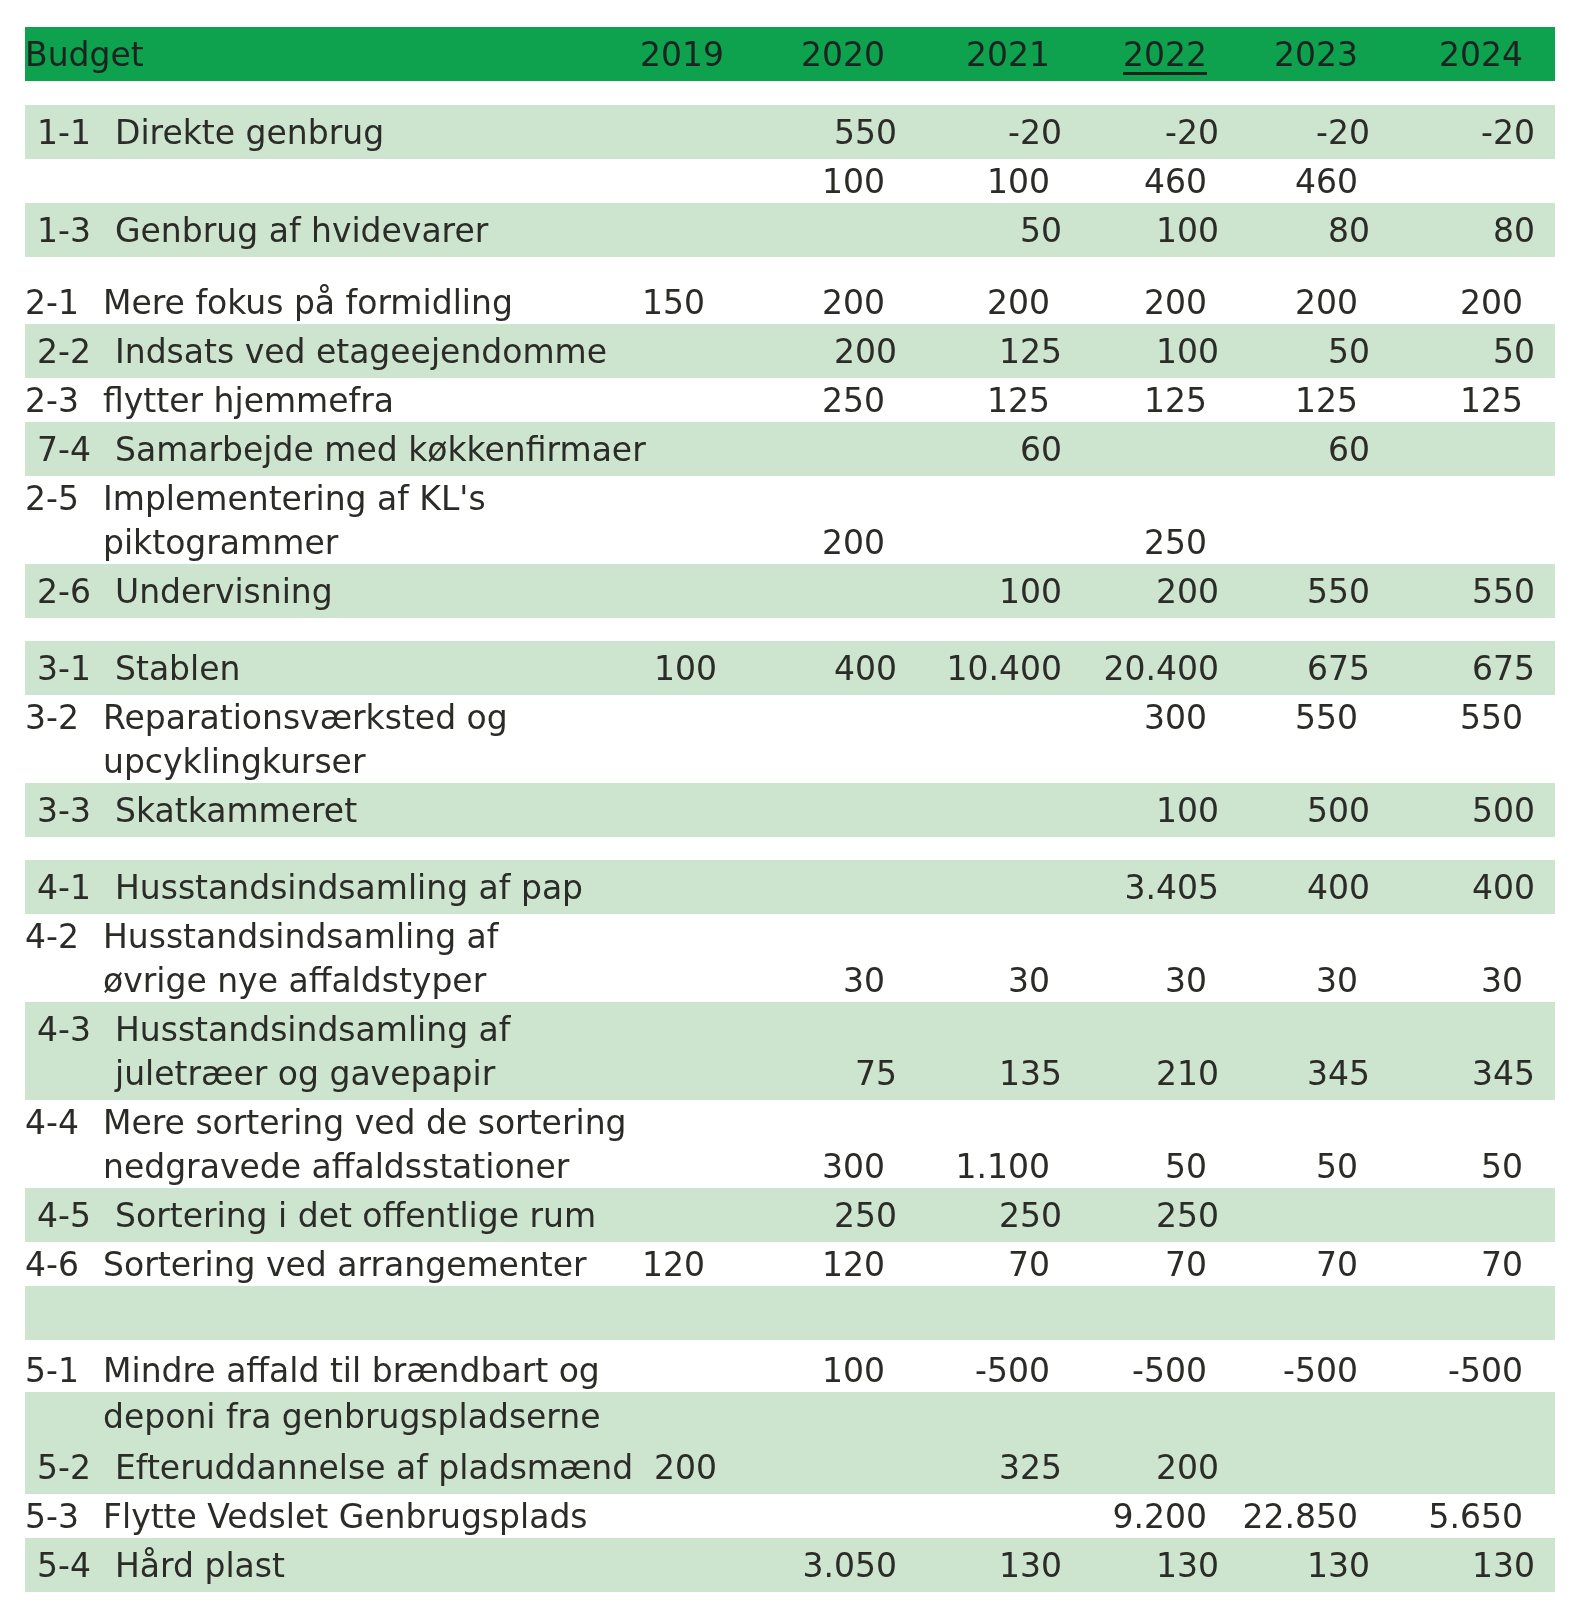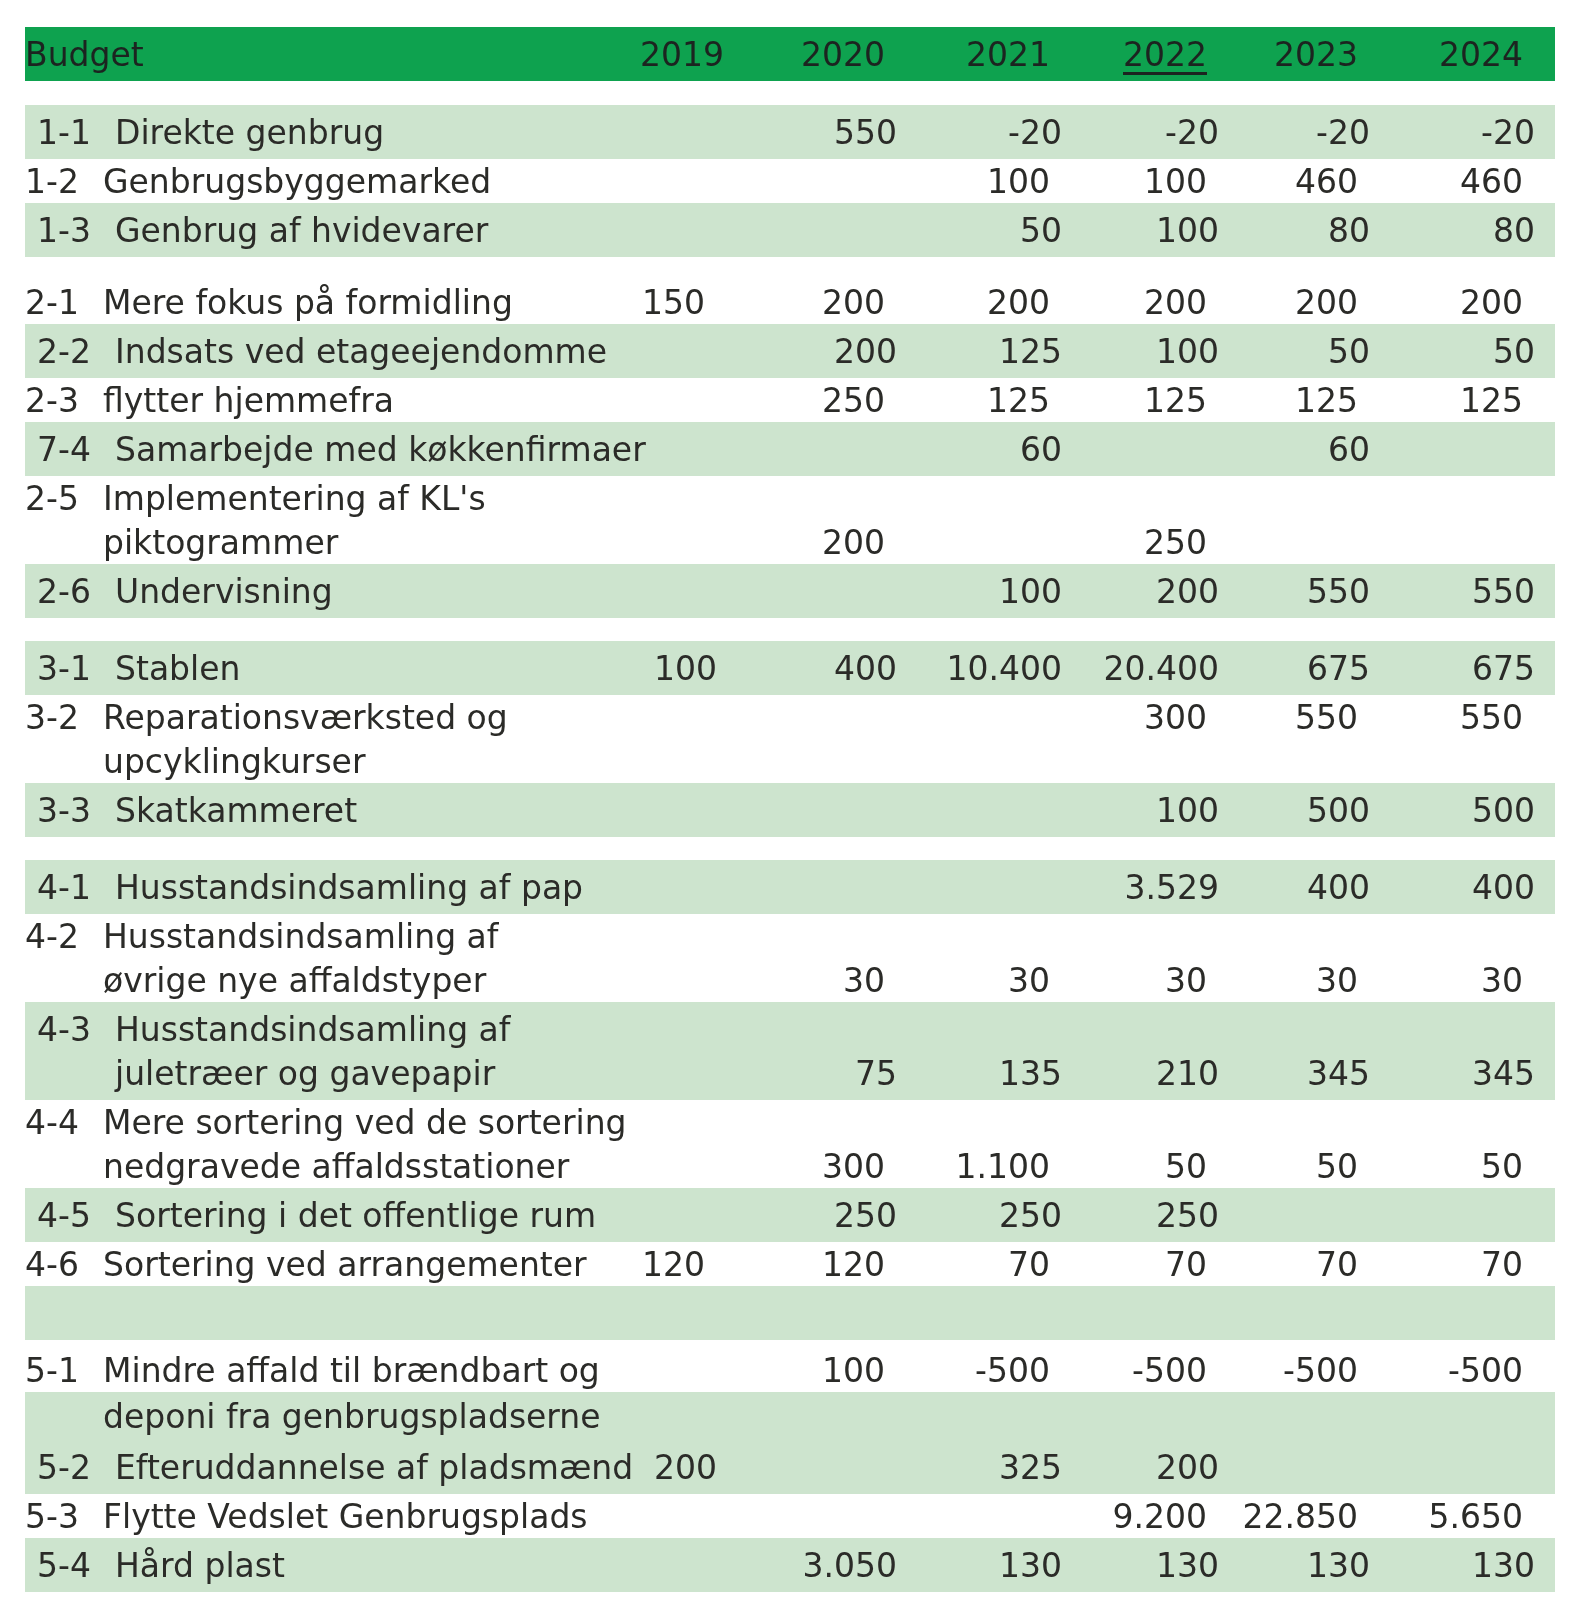--- a/index.html
+++ b/index.html
@@ -67,21 +67,20 @@
             <div class="val"></div>
             <div class="val">550</div>
             <div class="val">-20</div>
             <div class="val">-20</div>
             <div class="val">-20</div>
             <div class="val">-20</div>
           </div>
         </div>
         <div class="row">
           <div class="grid-line line">
-            <div class="cell-label"><span class="prefix">1-2</span><span>Genbrugsbyggemarked</span></div>
             <div class="val"></div>
             <div class="val"></div>
             <div class="val">100</div>
             <div class="val">100</div>
             <div class="val">460</div>
             <div class="val">460</div>
           </div>
         </div>
         <div class="row band">
           <div class="grid-line line">
@@ -216,21 +215,21 @@
           </div>
         </div>
       </div>
       <div class="section">
         <div class="row band">
           <div class="grid-line line">
             <div class="cell-label"><span class="prefix">4-1</span><span>Husstandsindsamling af pap</span></div>
             <div class="val"></div>
             <div class="val"></div>
             <div class="val"></div>
-            <div class="val">3.529</div>
+            <div class="val">3.405</div>
             <div class="val">400</div>
             <div class="val">400</div>
           </div>
         </div>
         <div class="row">
           <div class="grid-line line">
             <div class="cell-label"><span class="prefix">4-2</span><span>Husstandsindsamling af</span></div>
             <div class="val"></div>
             <div class="val"></div>
             <div class="val"></div>

